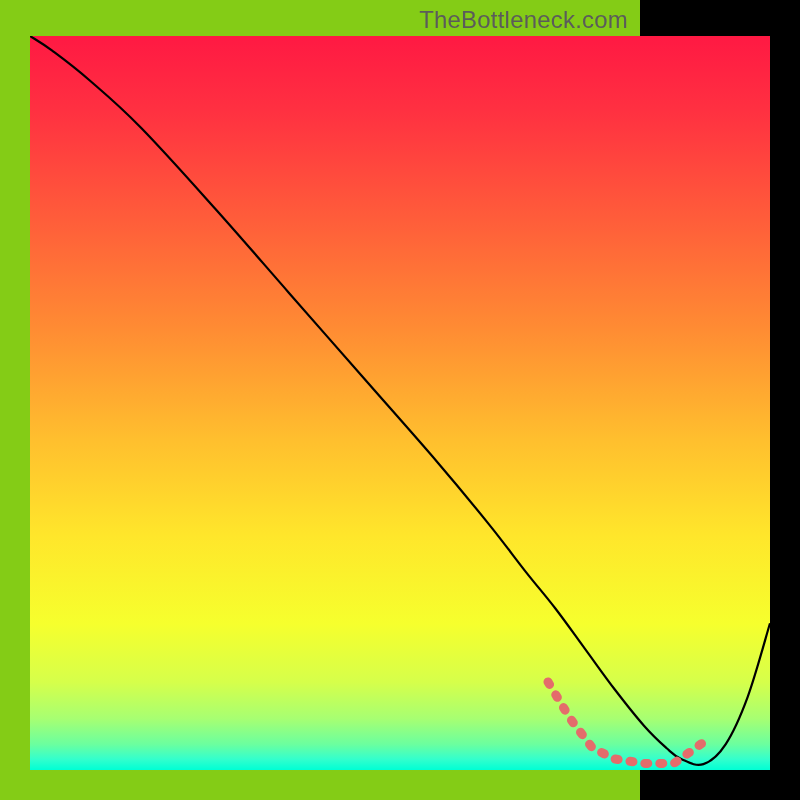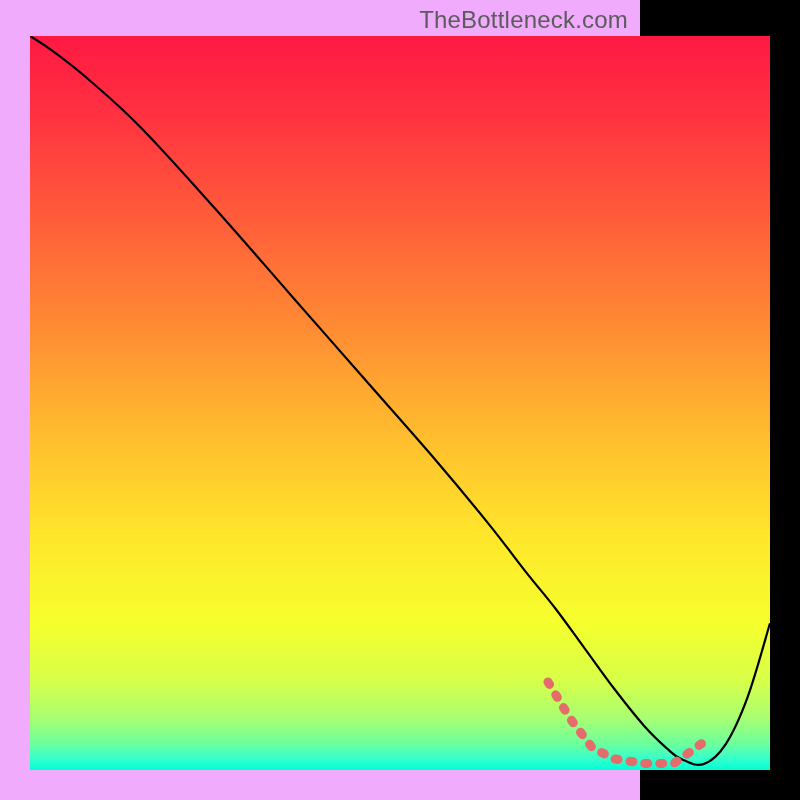--- a/index.html
+++ b/index.html
@@ -1,21 +1,21 @@
 <!DOCTYPE html>
 <html><head>
 <meta charset="utf-8">
 <style>
   * { margin: 0; padding: 0; box-sizing: border-box; }
   html, body { width: 800px; height: 800px; overflow: hidden; background: #000; }
   .canvas {
     position: relative;
     width: 640px;
     height: 800px;
-    background: #f0abfc;
+    background: #84cc16;
   }
   .watermark {
     position: absolute;
     top: 6px;
     right: 12px;
     font-family: Arial, Helvetica, sans-serif;
     font-size: 24px;
     font-weight: 500;
     color: #5b5b5b;
     letter-spacing: 0.2px;

